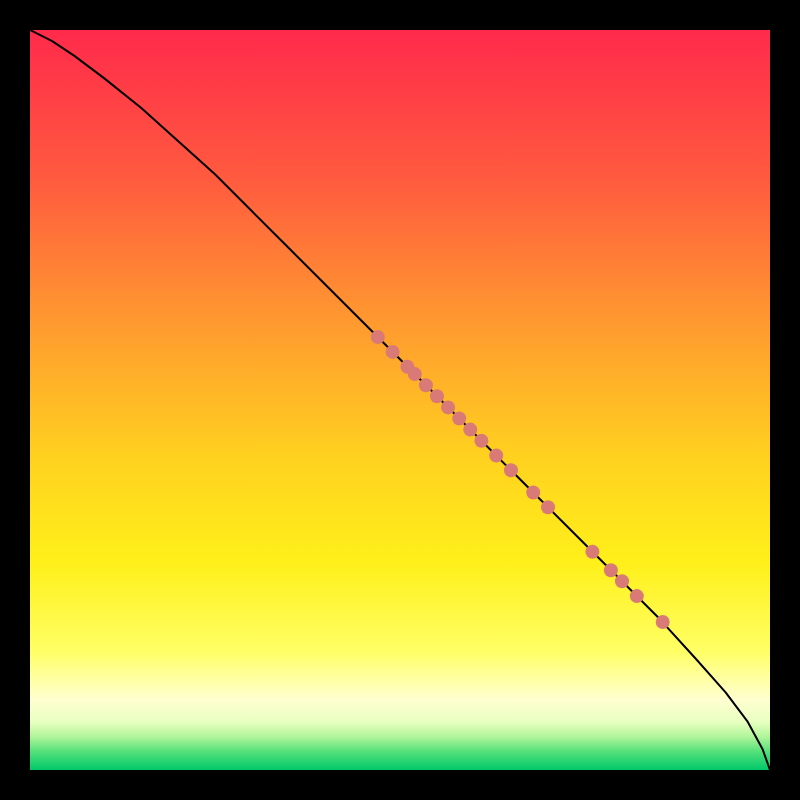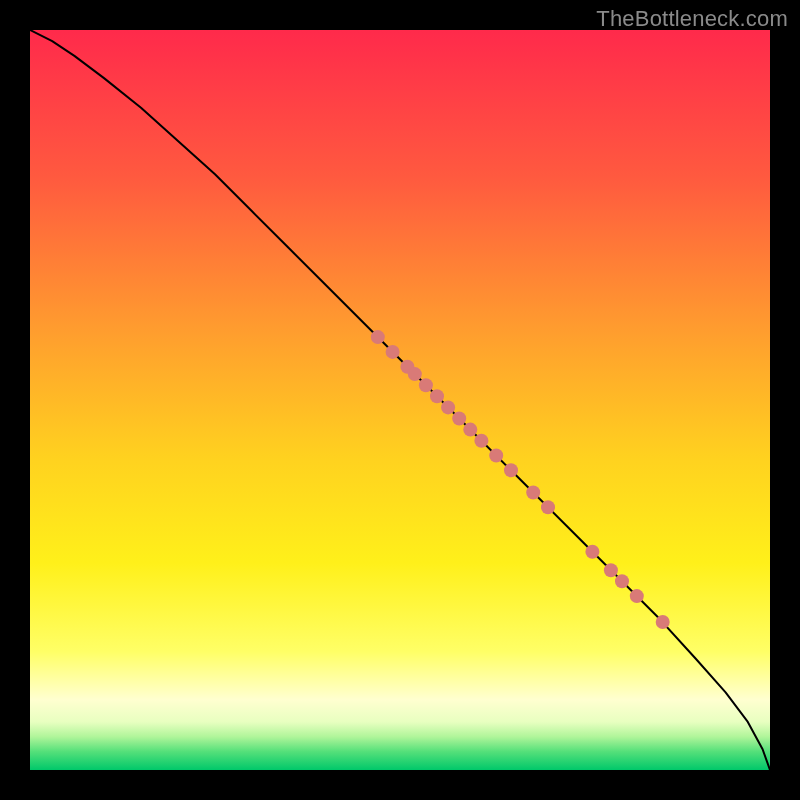--- a/index.html
+++ b/index.html
@@ -33,21 +33,20 @@
     font-weight: 400;
     letter-spacing: 0.2px;
     user-select: none;
   }
   svg { display: block; }
 </style>
 </head>
 <body>
 
 <div class="stage">
-  <div class="watermark">TheBottleneck.com</div>
   <div class="plot">
     <svg id="svg" width="740" height="740" viewBox="0 0 740 740">
         <defs>
           <linearGradient id="bg-grad" x1="0" y1="0" x2="0" y2="1">
             <stop offset="0%" stop-color="#ff2a4b"></stop>
             <stop offset="20%" stop-color="#ff5a3f"></stop>
             <stop offset="40%" stop-color="#ff9b2f"></stop>
             <stop offset="57.99999999999999%" stop-color="#ffd21f"></stop>
             <stop offset="72%" stop-color="#fff01a"></stop>
             <stop offset="84%" stop-color="#ffff66"></stop>

